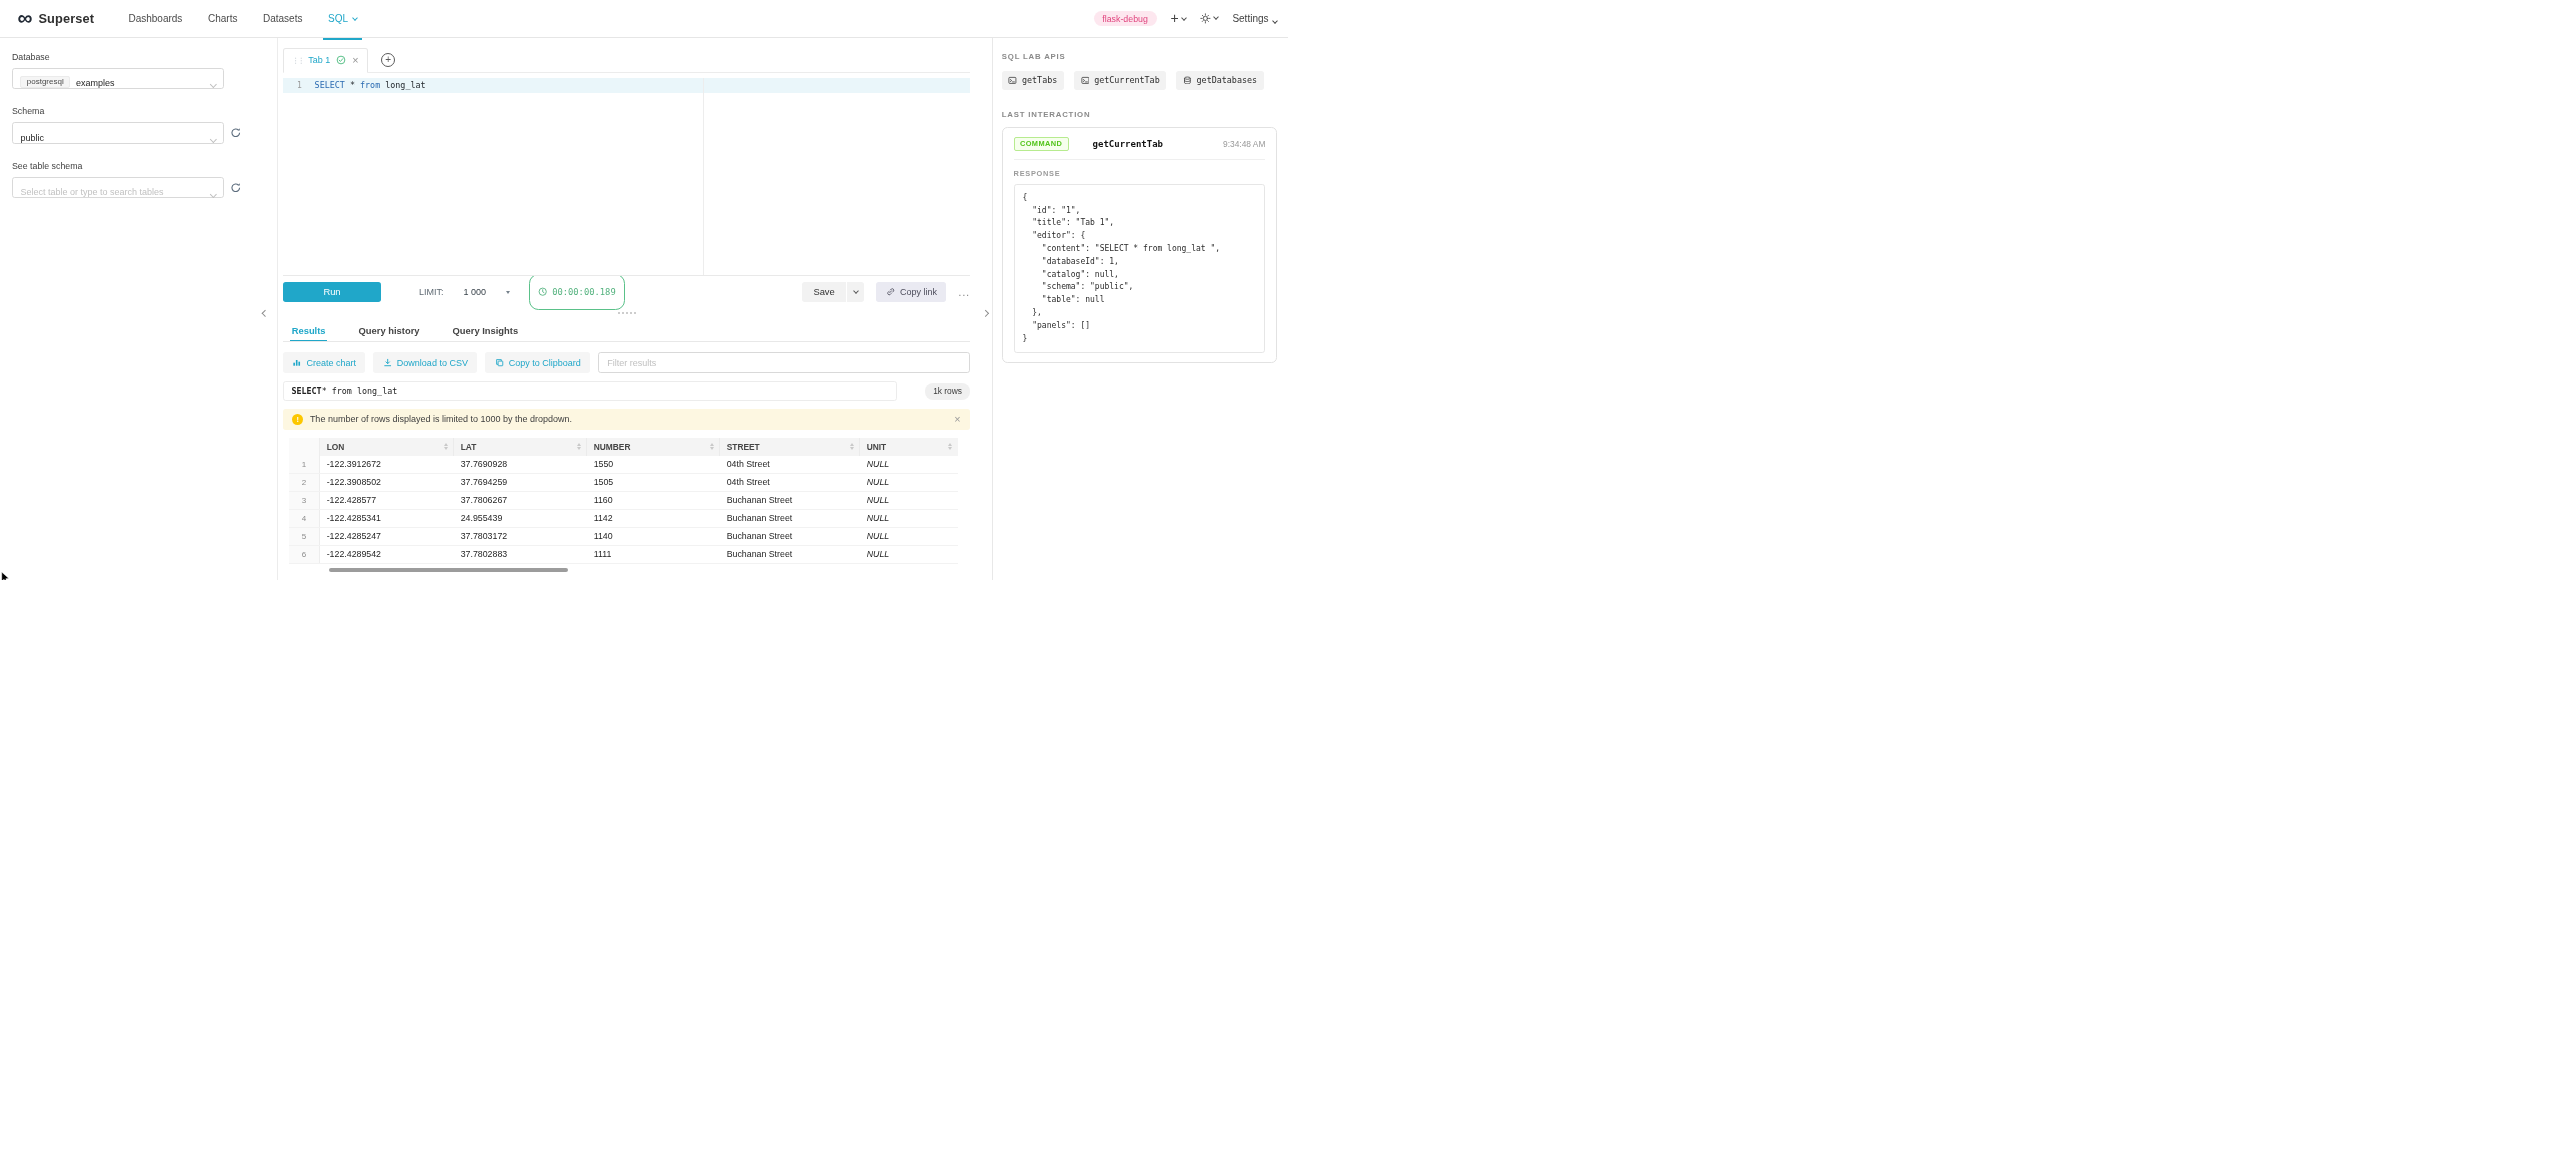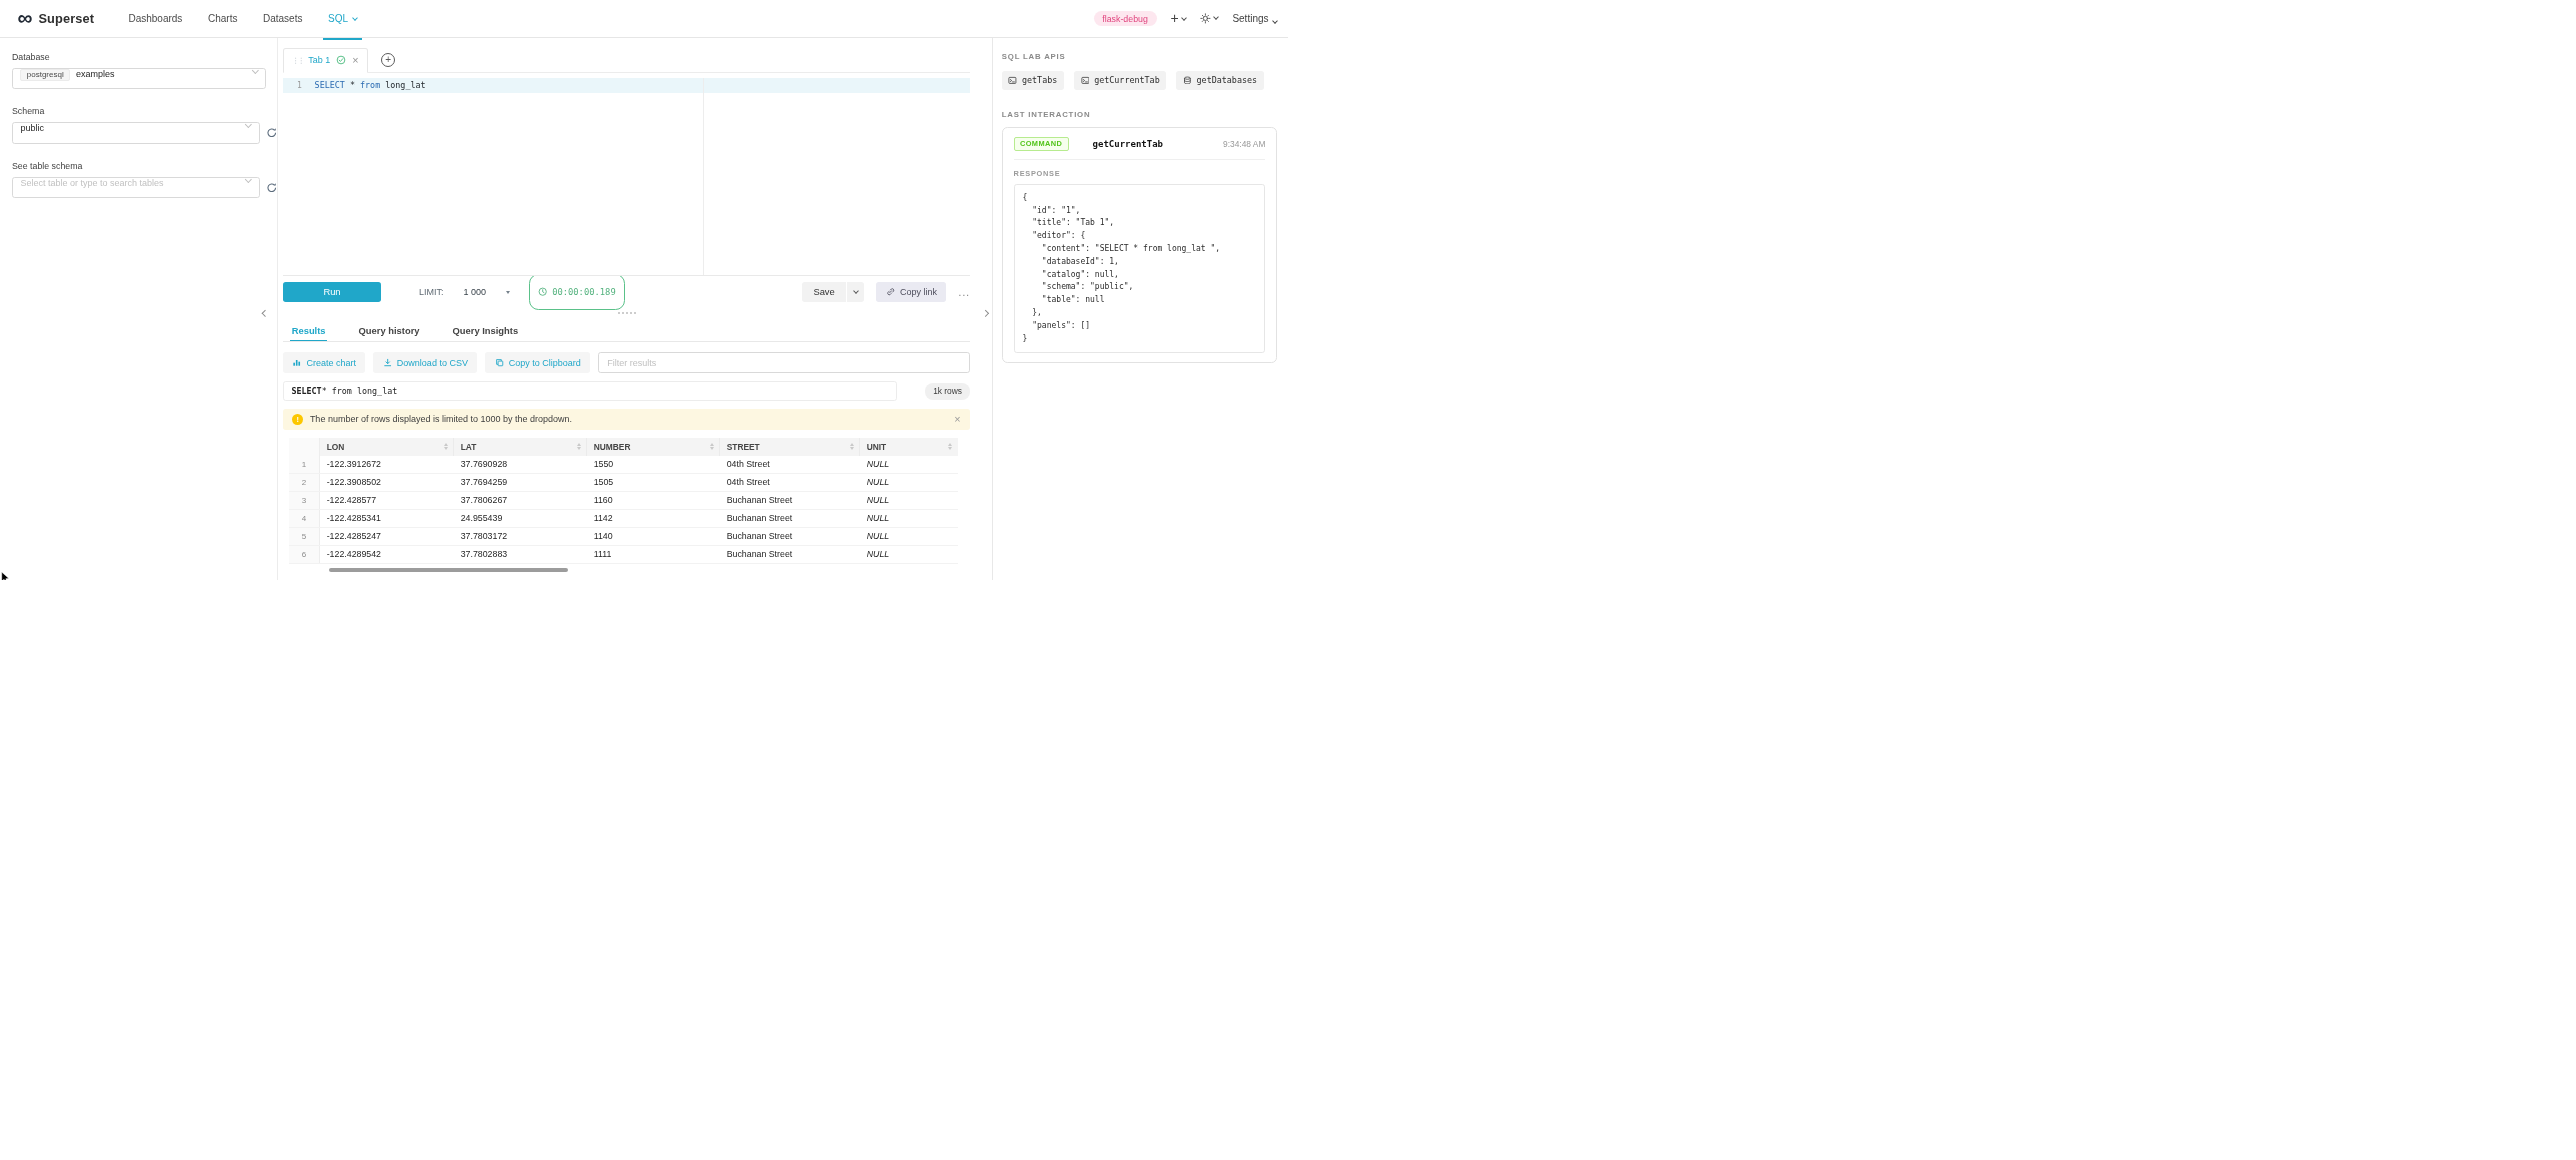--- a/index.html
+++ b/index.html
@@ -21,21 +21,21 @@
   .env-tag { background:#fde7ef; color:#e0447e; font-size:8.8px; padding:2.7px 8.8px; border-radius:8px; }
   .nav-icon-btn { display:flex; align-items:center; gap:3.4px; color:#4a4a4a; cursor:pointer; }
   .plus-glyph { font-size:14px; line-height:1; color:#434343; margin-top:-2px; }
   .settings { display:flex; align-items:flex-end; gap:4.7px; font-size:10px; color:#3f3f3f; cursor:pointer; }
 
   
   .sidebar { position:absolute; top:38px; left:0; width:278px; bottom:0; background:#fff; border-right:0.7px solid #ececec; padding:13.5px 0 0 12px; }
   .field { margin-bottom:17px; }
   .field-label { display:block; font-size:8.8px; color:#3f3f3f; margin-bottom:6px; }
   .fieldrow { display:flex; align-items:center; gap:6px; }
-  .select { width:254px; height:21.6px; border:0.7px solid #d9d9d9; border-radius:2.7px; background:#fff; display:flex; align-items:flex-start; padding:0 7.4px; font-size:9px; color:#262626; cursor:pointer; }
+  .select { width:212px; height:21.6px; border:0.7px solid #d9d9d9; border-radius:2.7px; background:#fff; display:flex; align-items:flex-end; padding:0 7.4px; font-size:9px; color:#262626; cursor:pointer; }
   .select .chev { margin-left:auto; color:#bfbfbf; }
   .db-tag { background:#f5f5f5; border:0.7px solid #ebebeb; border-radius:2px; font-size:8px; color:#4a4a4a; padding:0.7px 5.4px; margin-right:6px; }
   .placeholder { color:#c1c1c1; }
   .icon-btn { background:none; border:none; cursor:pointer; display:flex; align-items:center; color:#5b6b7c; }
 
   
   .collapse-handle { position:absolute; top:307px; width:12px; height:12px; display:flex; align-items:center; justify-content:center; color:#8c8c8c; cursor:pointer; z-index:6; }
   .collapse-left { left:259px; }
   .collapse-right { left:979px; }
   .chev-left { transform:rotate(135deg); }

